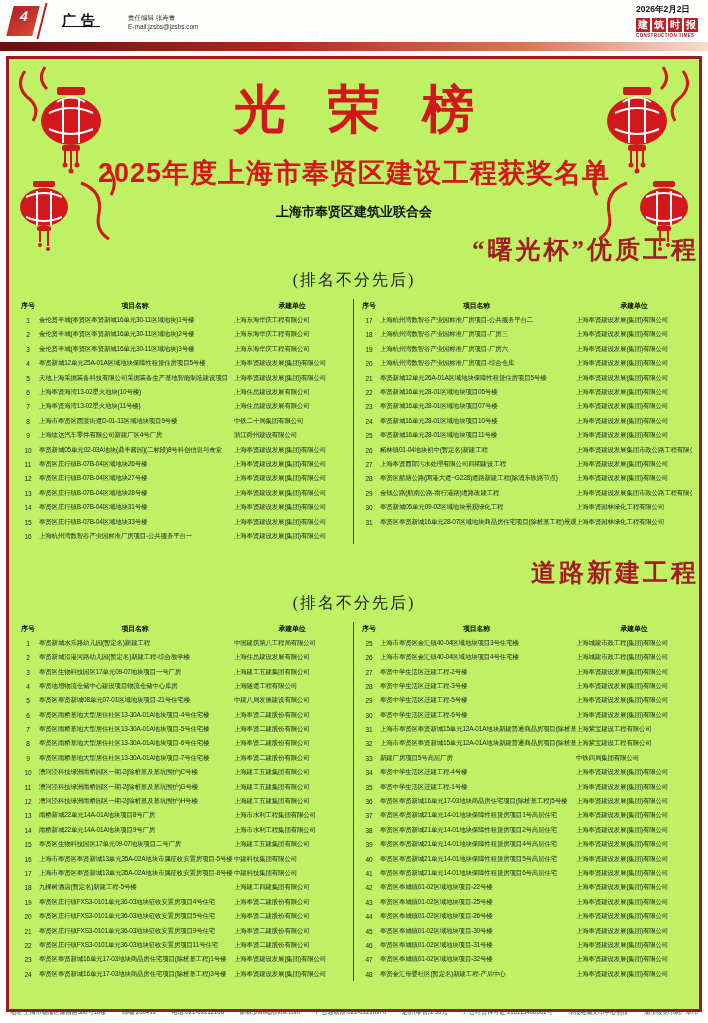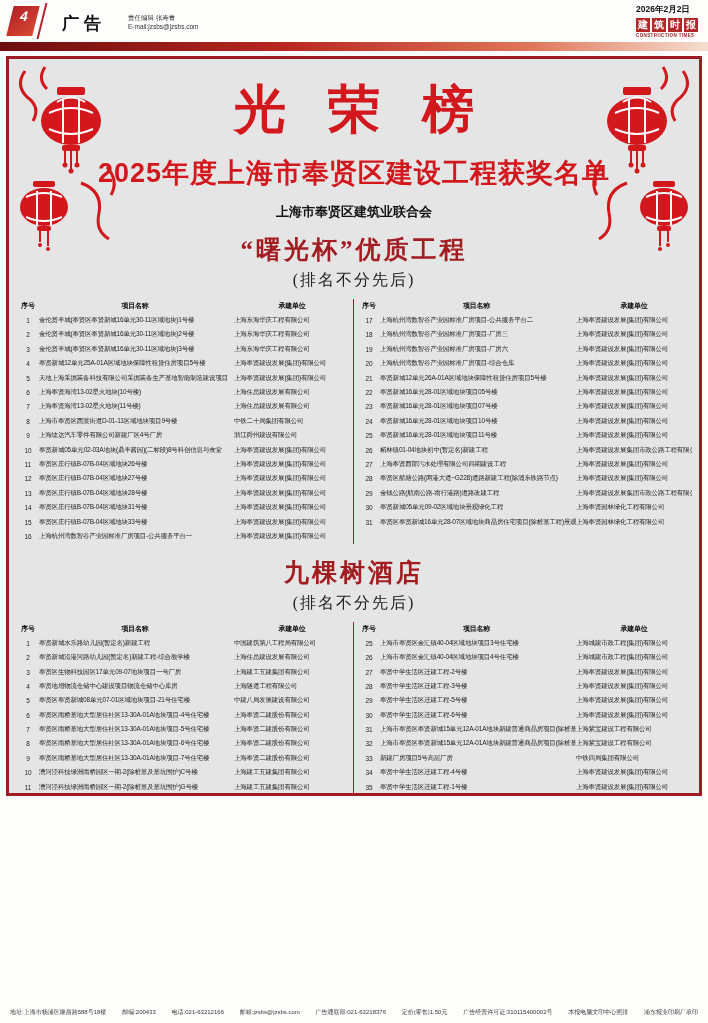--- a/index.html
+++ b/index.html
@@ -1,39 +1,39 @@
 <!DOCTYPE html>
 <html><head>
 <meta charset="utf-8">
 <style>
   html,body{margin:0;padding:0;background:#f3f3f1;}
   body{width:708px;height:1023px;position:relative;font-family:"Liberation Sans",sans-serif;background:#fdfdfb;overflow:hidden;}
   
   .hdr{position:absolute;top:0;left:0;right:0;height:40px;}
   .pagenum{position:absolute;left:10px;top:6px;width:26px;height:30px;background:linear-gradient(135deg,#b21f25,#d84a34);transform:skewX(-14deg);color:#fff;font-weight:bold;font-size:14px;display:flex;align-items:flex-start;justify-content:center;padding-top:2px;box-sizing:border-box;}
   .pagenum::after{content:"";position:absolute;right:-7px;top:-3px;bottom:-3px;width:2px;background:#b21f25;}
-  .secname{position:absolute;left:62px;top:12px;font-size:17px;font-weight:bold;letter-spacing:5px;color:#111;}
+  .secname{position:absolute;left:62px;top:12px;font-size:14px;font-weight:bold;letter-spacing:5px;color:#111;text-decoration:underline;}
   .edbox{position:absolute;left:128px;top:13px;font-size:6.5px;color:#333;line-height:9px;}
   .hdr-right{position:absolute;right:10px;top:4px;text-align:left;}
   .hdate{font-size:8.5px;font-weight:bold;color:#111;margin-bottom:2px;}
   .tiles{display:flex;gap:2px;justify-content:flex-end;}
   .tile{width:14px;height:14px;background:#b5262a;color:#fff;font-size:10px;font-weight:bold;display:flex;align-items:center;justify-content:center;font-family:"Liberation Serif",serif;}
   .engsub{font-size:4.5px;color:#a02025;letter-spacing:0.4px;font-weight:bold;margin-top:1px;}
   .redbar{position:absolute;top:42px;left:0;right:0;height:9px;background:linear-gradient(to right,#6d0d10,#b8271f 40%,#e0765a 75%,#f5ded0);}
   
-  .frame{position:absolute;top:56px;left:6px;right:6px;height:740px;border:3px solid #9e1b23;background:#e5e5e5;box-sizing:border-box;overflow:hidden;}
+  .frame{position:absolute;top:56px;left:6px;right:6px;height:956px;border:3px solid #9e1b23;background:#bef264;box-sizing:border-box;overflow:hidden;}
   .lantern{position:absolute;top:4px;width:120px;height:210px;color:#d2171d;}
   .lantern.left{left:2px;}
   .lantern.right{right:2px;transform:scaleX(-1);}
   .title-main{margin-top:16px;text-align:center;font-size:52px;font-weight:bold;color:#d2171d;letter-spacing:42px;text-indent:42px;font-family:"Liberation Sans",sans-serif;}
   .title-sub{margin-top:10px;text-align:center;font-size:27px;font-weight:bold;color:#d2171d;letter-spacing:1px;}
   .title-org{margin-top:12px;text-align:center;font-size:13px;font-weight:bold;color:#111;}
   .title-date{margin-top:5px;text-align:center;font-size:12px;color:#111;}
   
-  .sec-title{margin-top:12px;text-align:center;font-size:25px;font-weight:bold;color:#a21d22;font-family:"Liberation Serif",serif;letter-spacing:3px;}
+  .sec-title{margin-top:12px;text-align:right;font-size:25px;font-weight:bold;color:#a21d22;font-family:"Liberation Serif",serif;letter-spacing:3px;}
   .sec-note{margin-top:4px;text-align:center;font-size:16px;color:#222;font-family:"Liberation Serif",serif;letter-spacing:2px;}
   .tblwrap{display:flex;margin:8px 4px 0 4px;}
   .thalf{width:50%;box-sizing:border-box;padding:0 3px 0 4px;}
   .thalf.lft{border-right:1.5px solid #9e1b23;}
   .trow{display:flex;align-items:center;height:14.4px;overflow:hidden;color:#222;}
   .thead span{font-weight:bold;font-size:7px;color:#111;}
   .c-num{flex:none;width:22px;text-align:center;font-size:6.5px;}
   .c-proj{flex:1;font-size:6.5px;white-space:nowrap;overflow:hidden;letter-spacing:-0.2px;padding-right:3px;}
   .c-comp{flex:none;width:116px;font-size:6.5px;white-space:nowrap;overflow:hidden;letter-spacing:-0.2px;}
   .thead .c-proj{text-align:center;}
@@ -331,21 +331,21 @@
           <span class="c-comp">上海奉贤园林绿化工程有限公司</span>
         </div>
         <div class="trow">
           <span class="c-num">31</span>
           <span class="c-proj">奉贤区奉贤新城16单元28-07区域地块商品房住宅项目(除桩基工程)景观绿化工程</span>
           <span class="c-comp">上海奉贤园林绿化工程有限公司</span>
         </div>
       </div>
   </div>
 
-  <div class="sec-title">九棵树酒店</div>
+  <div class="sec-title">道路新建工程</div>
   <div class="sec-note">(排名不分先后)</div>
   <div class="tblwrap">
     <div class="thalf lft">
         <div class="trow thead">
           <span class="c-num">序号</span>
           <span class="c-proj">项目名称</span>
           <span class="c-comp">承建单位</span>
         </div>
         <div class="trow">
           <span class="c-num">1</span>

